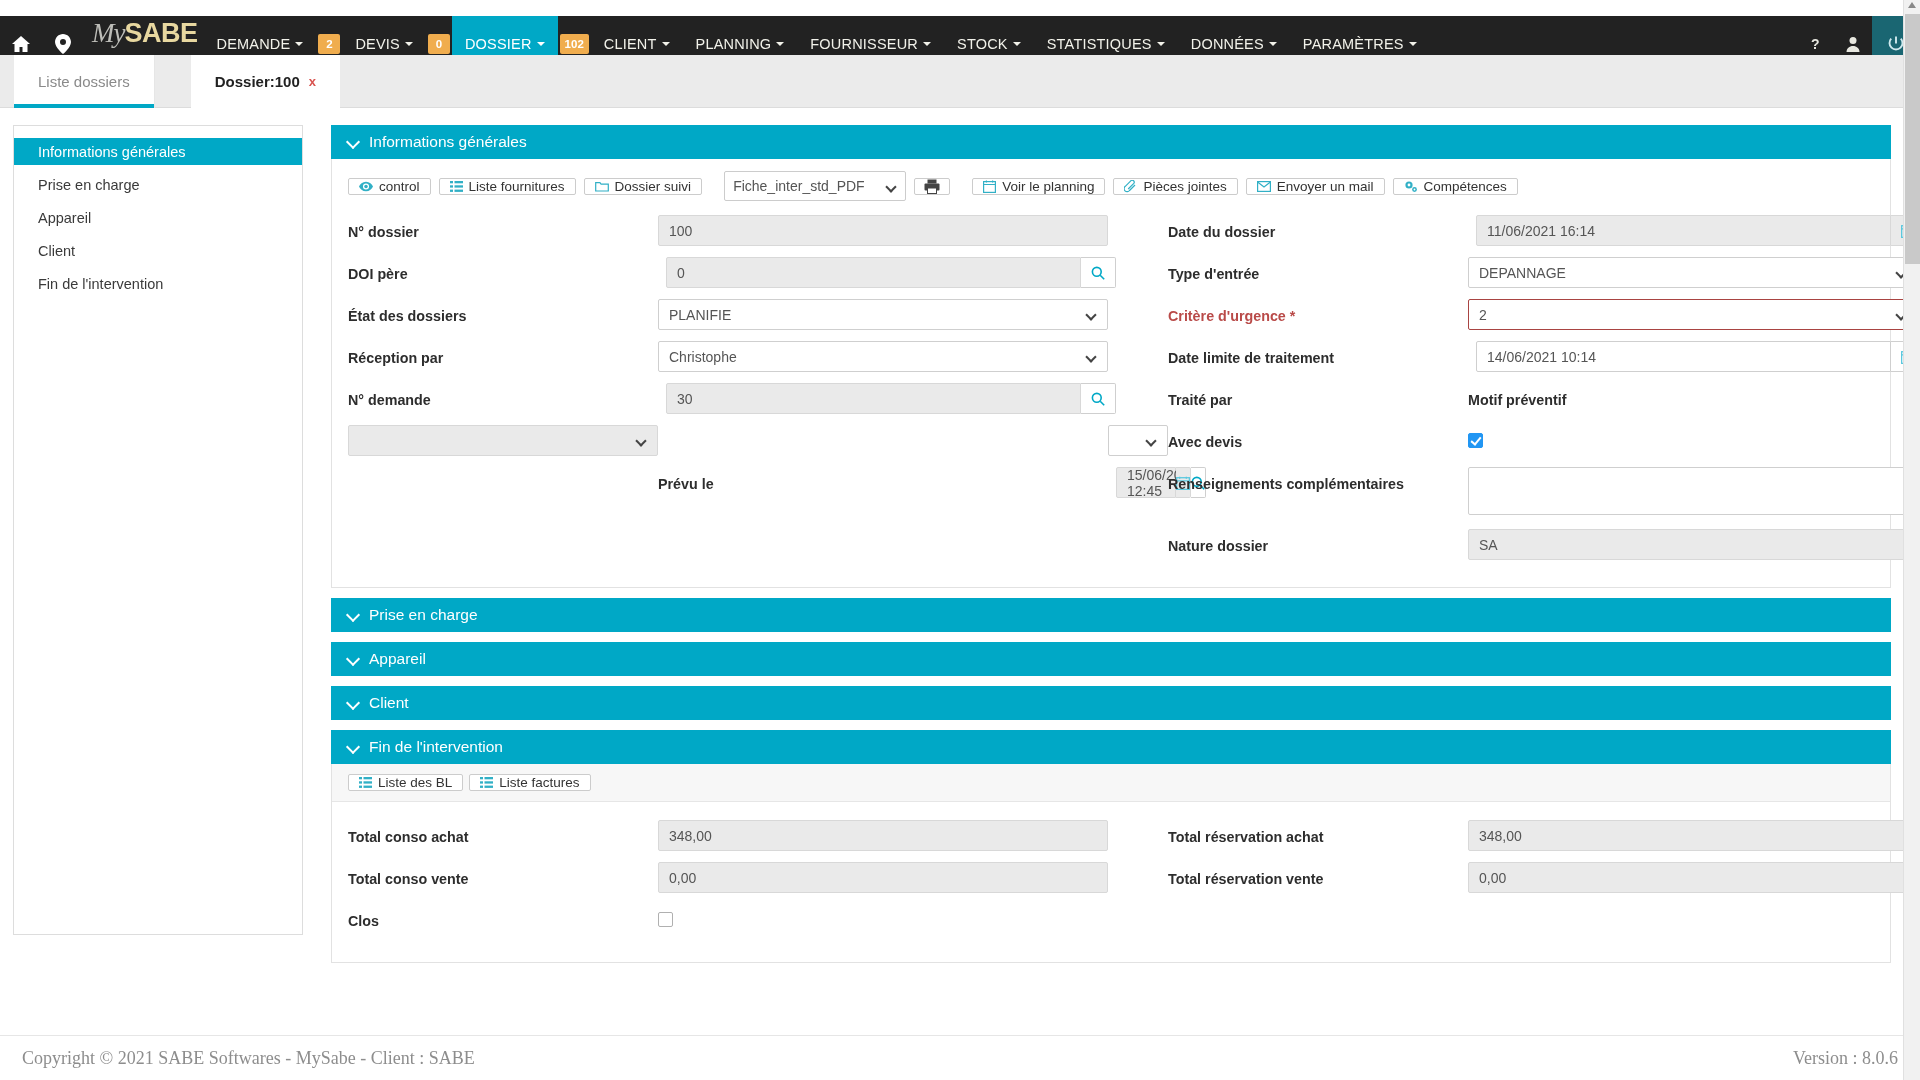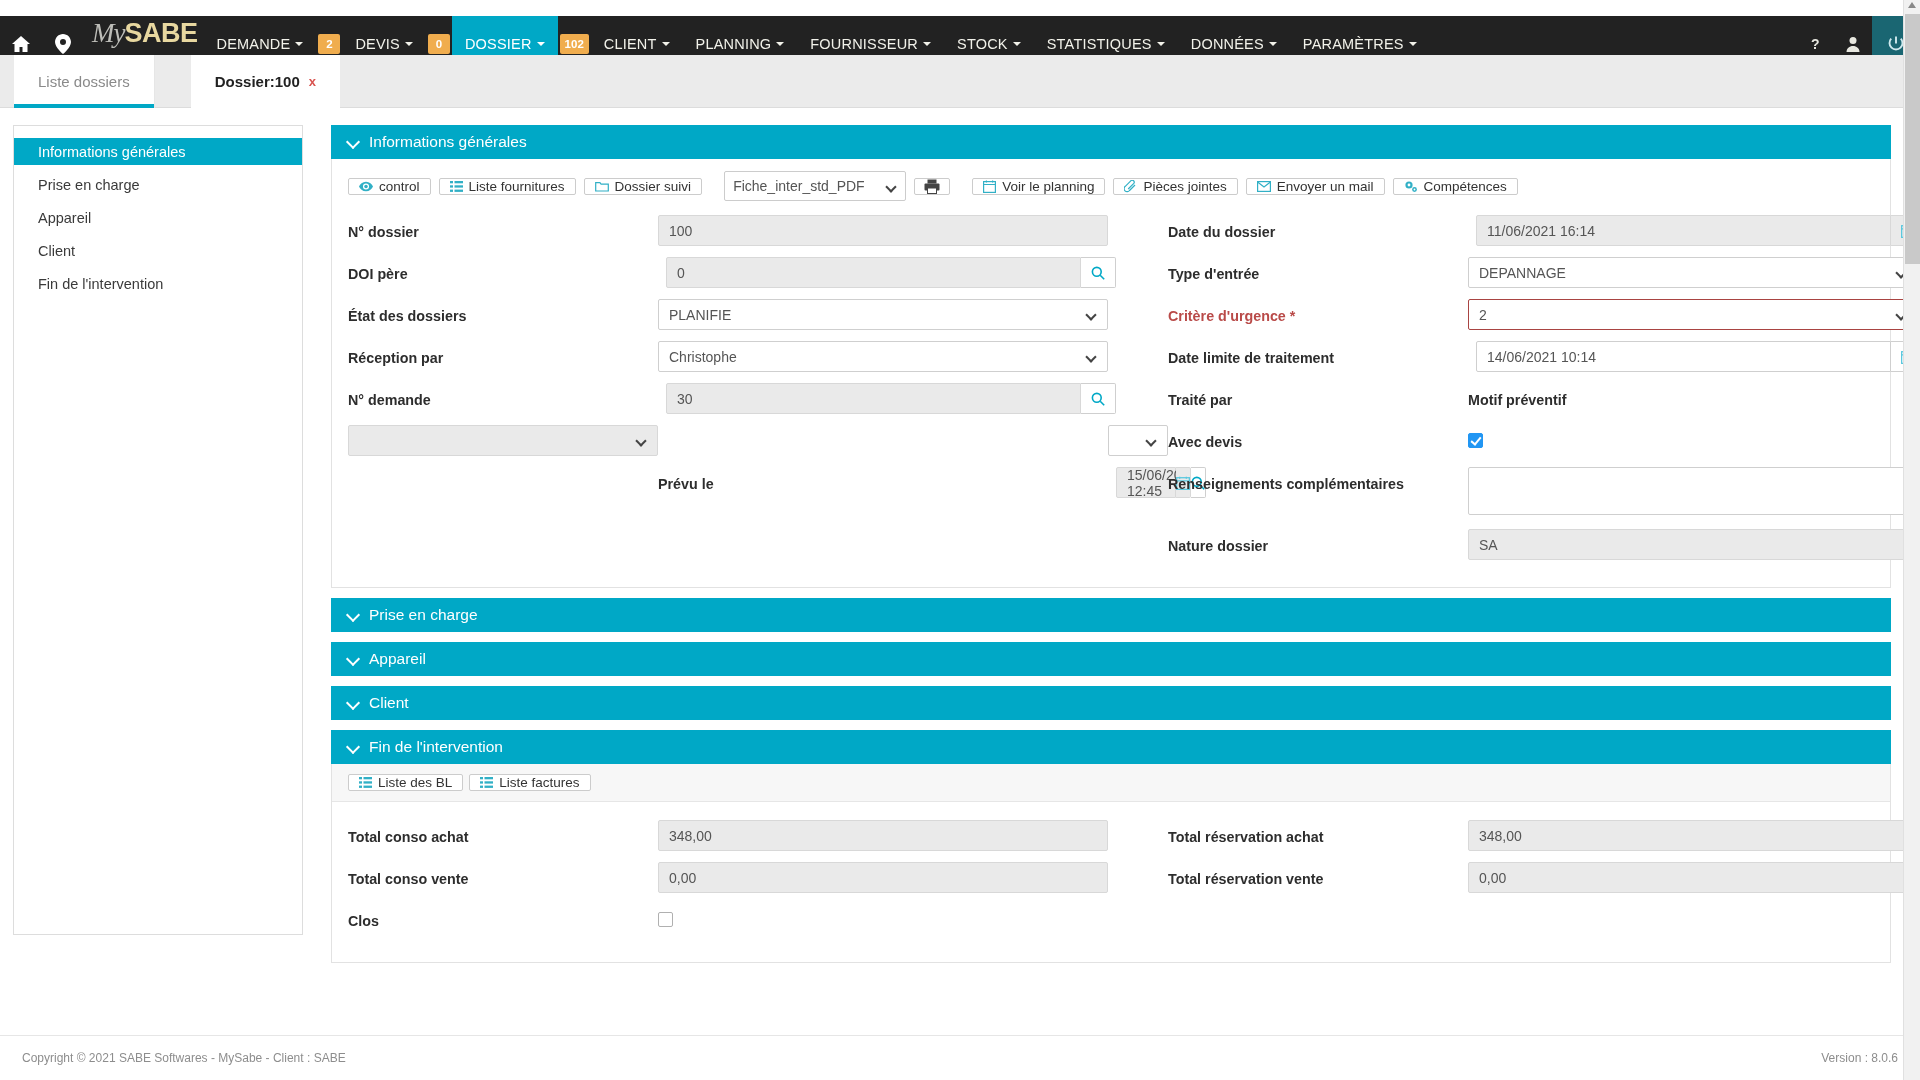--- a/index.html
+++ b/index.html
@@ -306,22 +306,23 @@
   .subtoolbar .btn { margin-right: 6px; }
 
   
   .footer {
     position: absolute; bottom: 0; left: 0;
     width: 1920px; height: 45px;
     background: #ffffff;
     border-top: 1px solid #e6e6e6;
     display: flex; align-items: center;
     padding: 0 22px;
-    font-size: 12px;
+    font-size: 18px;
     color: #8d8d8d;
+    font-family: Liberation Serif, serif;
   }
   .footer .ver { margin-left: auto; }
 
   .scrollbar {
     position: absolute; top: 0; right: 0;
     width: 17px; height: 1080px;
     background: #f1f1f1;
     border-left: 1px solid #e0e0e0;
   }
   .scrollbar .thumb {

